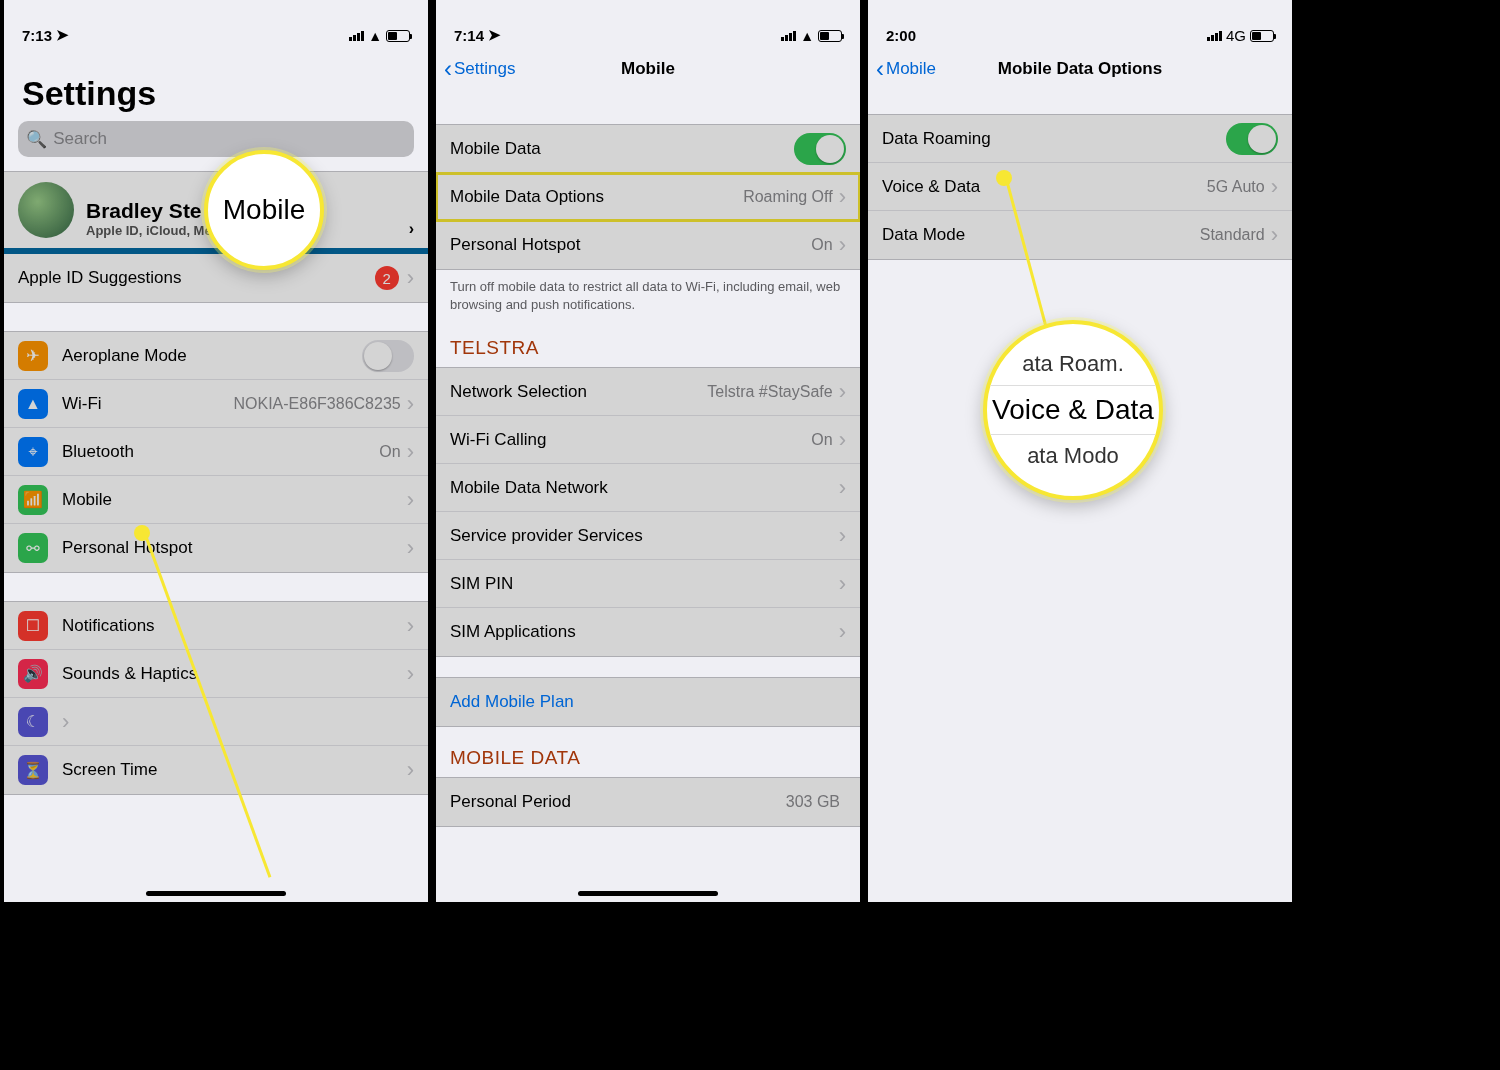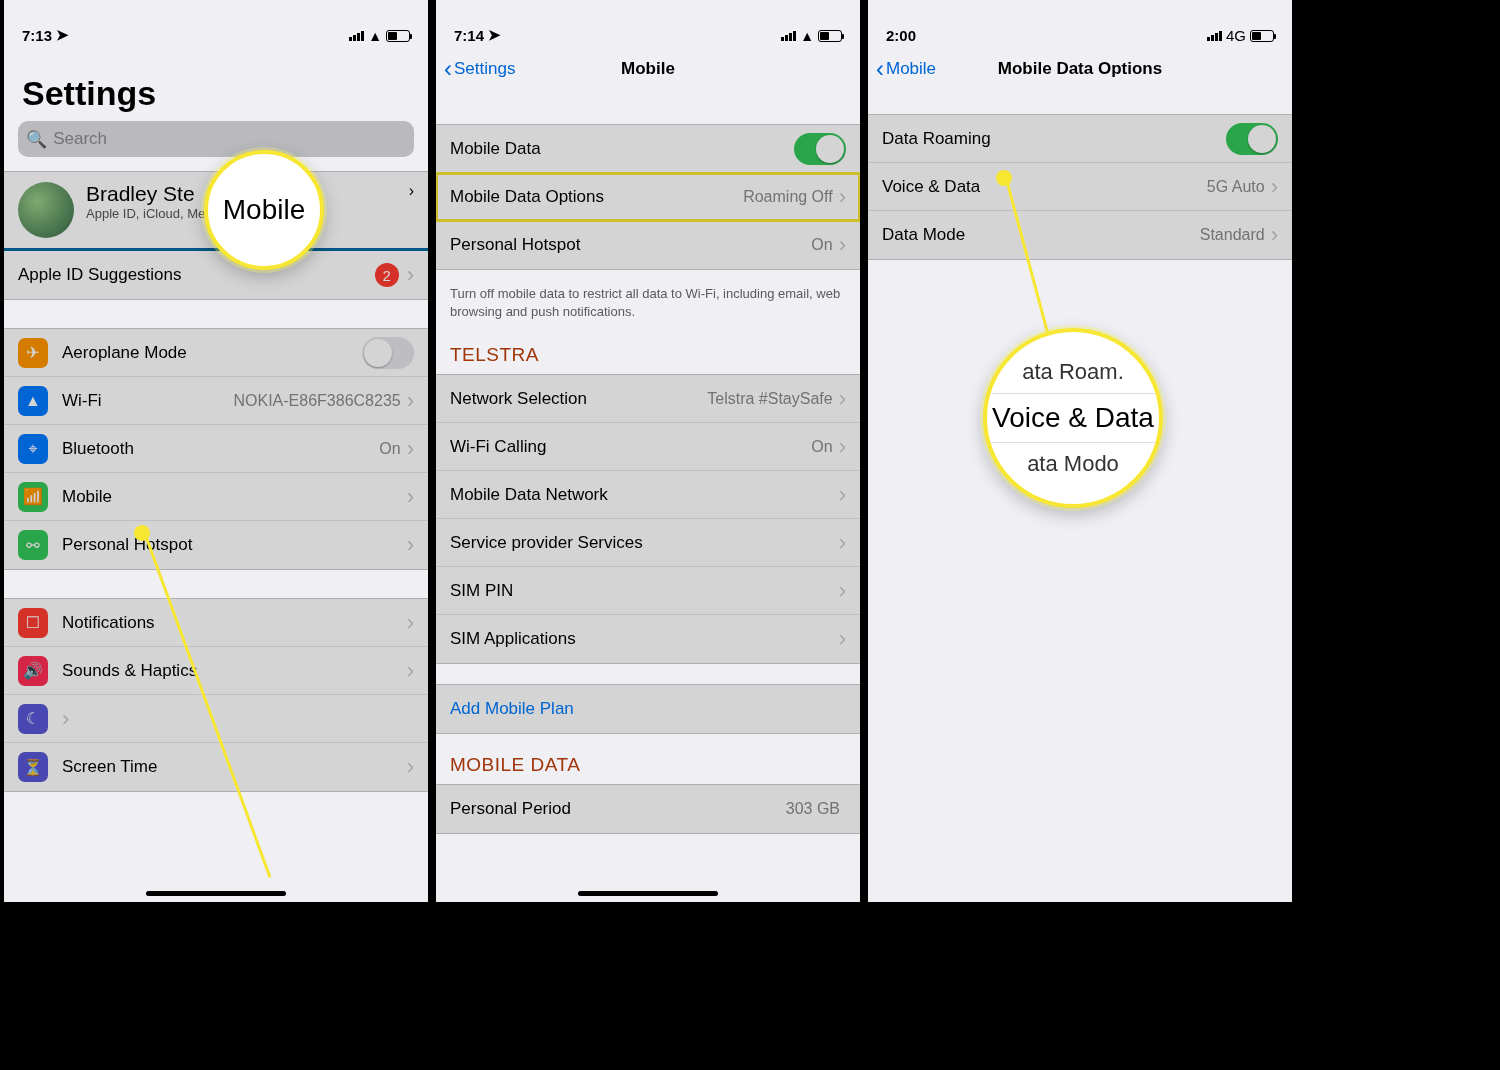--- a/index.html
+++ b/index.html
@@ -25,30 +25,30 @@
   .search-box .mag { margin-right:6px; }
   .group { background:#fff; border-top:1px solid #d1d1d6; border-bottom:1px solid #d1d1d6; }
   .group + .group-gap { height: 28px; }
   .row { min-height:48px; display:flex; align-items:center; padding:0 14px; border-bottom:1px solid #e5e5ea; font-size:17px; position:relative;}
   .row:last-child { border-bottom:none; }
   .row .icon { width:30px; height:30px; border-radius:7px; margin-right:14px; display:flex; align-items:center; justify-content:center; color:#fff; font-size:16px; flex-shrink:0;}
   .row .label { flex:1; }
   .row .value { color:#8a8a8e; font-size:16px; margin-right:6px; }
   .row .chev-r { color:#c7c7cc; font-size:22px; }
   .row .badge { background:#ff3b30; color:#fff; width:24px; height:24px; border-radius:12px; display:flex; align-items:center; justify-content:center; font-size:15px; margin-right:8px;}
-  .profile-row { padding:10px 14px; display:flex; align-items:flex-start; border-bottom:3px solid #0369a1; position:relative;}
+  .profile-row { padding:10px 14px; display:flex; align-items:flex-end; border-bottom:6px solid #0369a1; position:relative;font-weight:bold;}
   .avatar { width:56px; height:56px; border-radius:28px; background: radial-gradient(circle at 35% 35%, #9c8, #364); margin-right:12px; flex-shrink:0;}
   .profile-txt .name { font-size:21px; }
   .profile-txt .sub { font-size:13px; color:#555; }
   .toggle { width:52px; height:32px; border-radius:16px; background:#e5e5ea; position:relative; flex-shrink:0;}
   .toggle .knob { width:28px; height:28px; background:#fff; border-radius:14px; position:absolute; top:2px; left:2px; box-shadow:0 1px 2px rgba(0,0,0,.3);}
   .toggle.on { background:#34c759; }
   .toggle.on .knob { left:22px; }
   .section-header { font-size:19px; color:#c2410c; text-transform:uppercase; padding:20px 14px 8px; letter-spacing:0.5px;}
-  .section-footer { font-size:13px; color:#6d6d72; padding:8px 14px 4px; line-height:1.35;margin-top:7px;}
+  .section-footer { font-size:13px; color:#6d6d72; padding:8px 14px 4px; line-height:1.35;}
   .link-row { color:#007aff; }
   .hl { outline:3px solid #f7e733; outline-offset:-2px; }
   .home-ind { position:absolute; bottom:6px; left:50%; transform:translateX(-50%); width:140px; height:5px; background:#000; border-radius:3px;}
   .zoom { position:absolute; border:4px solid #f7e733; border-radius:50%; background:#fff; display:flex; flex-direction:column; align-items:center; justify-content:center; overflow:hidden; box-shadow:0 0 0 3px rgba(255,255,100,.3), 0 6px 18px rgba(0,0,0,.25); z-index:5;}
   .zoom .z-line { font-size:26px; border-bottom:1px solid #ddd; width:180%; text-align:center; padding:8px 0; }
   .zoom .z-main { font-size:28px; font-weight:400; }
   .zoom .z-sub { font-size:22px; color:#333; }
   .callout-line { position:absolute; background:#f7e733; z-index:4; transform-origin: top left;}
   .callout-dot { position:absolute; width:16px; height:16px; background:#f7e733; border-radius:50%; z-index:4;}
   .ic-orange{background:#ff9500}.ic-blue{background:#007aff}.ic-green{background:#34c759}.ic-red{background:#ff3b30}.ic-pink{background:#ff2d55}.ic-purple{background:#5856d6}.ic-indigo{background:#5856d6}
@@ -294,18 +294,18 @@
     </div>
     <div class="row">
       <span class="label">Data Mode</span>
       <span class="value">Standard</span>
       <span class="chev-r">›</span>
     </div>
   </div>
  </div>
  <div class="callout-dot" style="left:128px; top:170px;"></div>
  <div class="callout-line" style="left:136px; top:176px; width:3px; height:190px; transform:rotate(-15deg);"></div>
- <div class="zoom" style="left:115px; top:328px; width:180px; height:180px;">
+ <div class="zoom" style="left:115px; top:320px; width:180px; height:180px;">
    <div class="z-line z-sub">ata Roam.</div>
    <div class="z-line z-main">Voice &amp; Data</div>
    <div class="z-line z-sub" style="border-bottom:none">ata Modo</div>
  </div>
 </div>
 
 </body></html>

